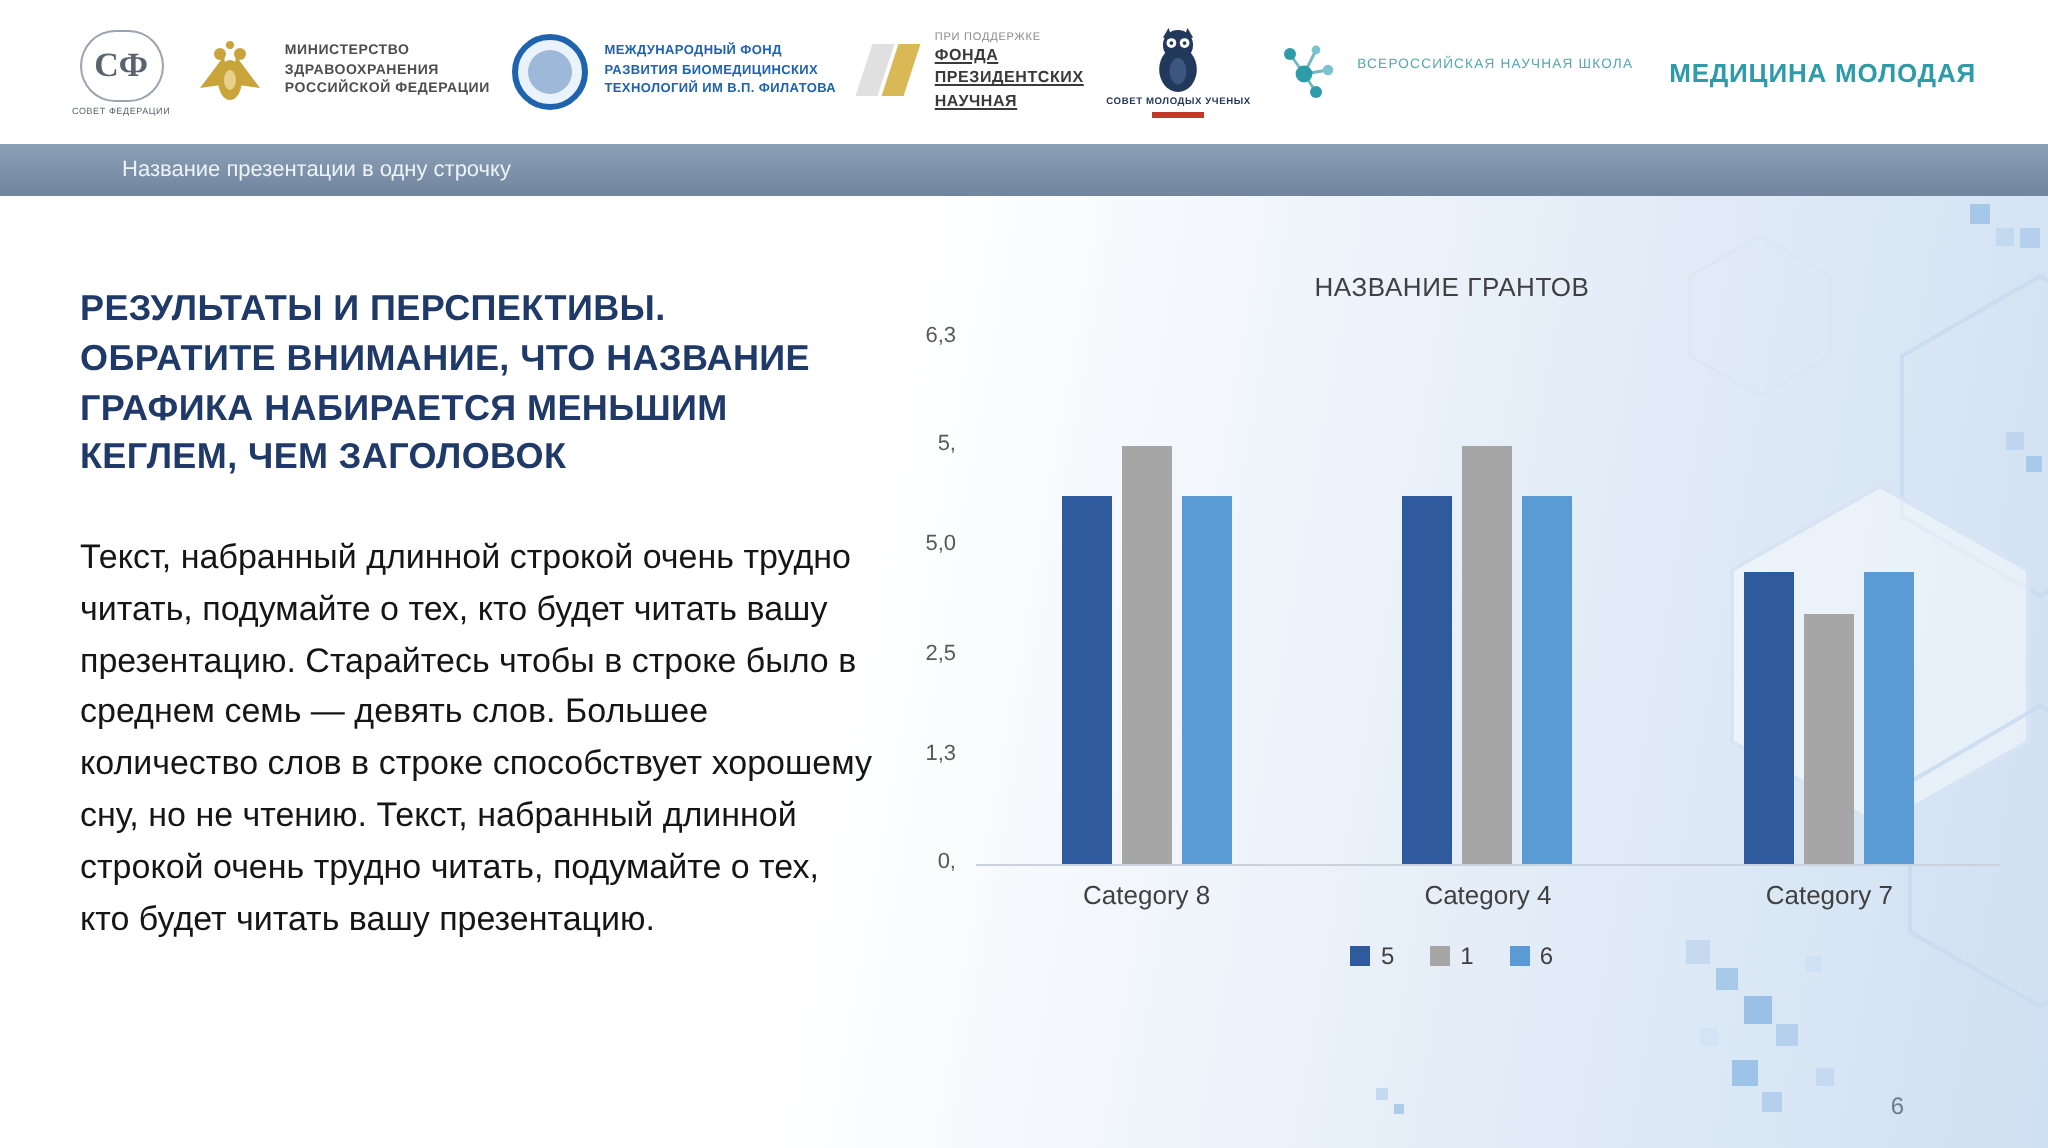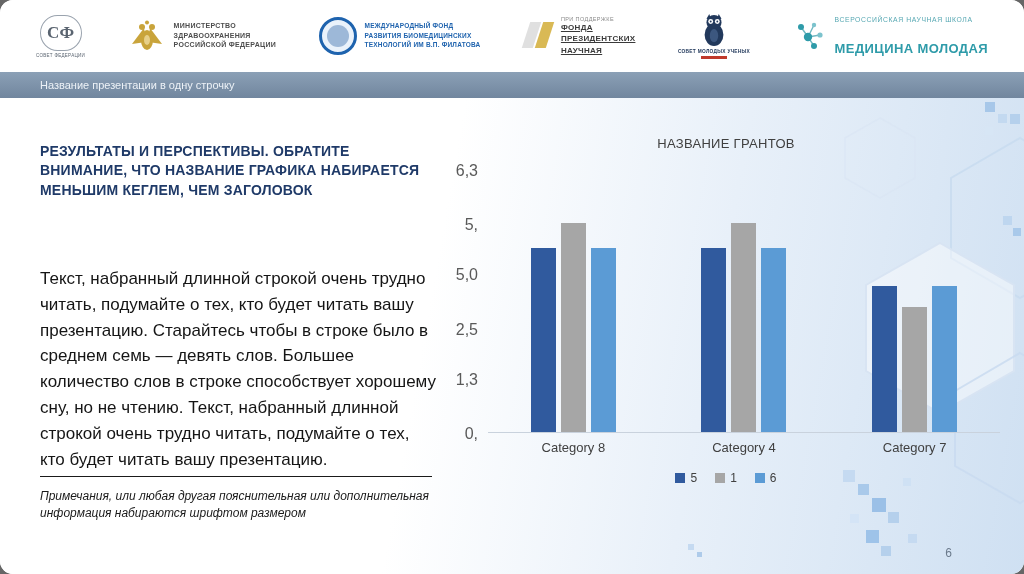--- a/index.html
+++ b/index.html
@@ -1,17 +1,17 @@
 <!DOCTYPE html>
 <html><head>
 <meta charset="utf-8">
 <style>
   html,body{margin:0;padding:0;background:#666;}
   .slide{position:relative;width:1024px;height:574px;background:#fff;overflow:hidden;
-         font-family:"Liberation Sans","DejaVu Sans",sans-serif;border-radius:13px;}
+         font-family:"Liberation Sans","DejaVu Sans",sans-serif;}
 
   
   .header{position:absolute;top:0;left:0;right:0;height:72px;background:#fff;
           display:flex;align-items:center;justify-content:space-between;padding:0 36px;box-sizing:border-box;z-index:5;}
   .logo{display:flex;align-items:center;gap:8px;}
   .logo-col{display:flex;flex-direction:column;align-items:center;gap:2px;}
 
   .sf-emblem{width:40px;height:34px;display:flex;align-items:center;justify-content:center;
              border:1px solid #9aa3ae;border-radius:50%/60%;}
   .sf-letters{font-family:"Liberation Serif","DejaVu Serif",serif;font-weight:bold;font-size:17px;color:#5a6470;}
@@ -30,48 +30,48 @@
   .gm1,.gm2{position:absolute;top:2px;width:11px;height:26px;transform:skewX(-18deg);}
   .gm1{left:3px;background:#e0e0e0;}
   .gm2{left:16px;background:#d9b955;}
   .grants-text{display:flex;flex-direction:column;gap:1px;}
   .grants-support{font-size:5.5px;color:#8a8a8a;letter-spacing:.4px;}
   .grants-line{font-size:8px;font-weight:bold;color:#3a3a3a;letter-spacing:.3px;line-height:1.3;text-decoration:underline;}
 
   .smu-caption{font-size:4.8px;color:#22395c;font-weight:bold;letter-spacing:.3px;}
   .smu-redbar{width:26px;height:3px;background:#c0392b;}
 
-  .med-text{display:flex;flex-direction:column;gap:18px;}
+  .med-text{display:flex;flex-direction:row;gap:18px;text-align:center;}
   .med-line1{font-size:6.8px;color:#55a7b2;letter-spacing:.6px;}
   .med-line2{font-size:13px;font-weight:bold;color:#2e9ba9;letter-spacing:.4px;}
 
   
   .title-bar{position:absolute;top:72px;left:0;right:0;height:26px;
              background:linear-gradient(#8ba0b6,#71869e);
              display:flex;align-items:center;padding-left:40px;box-sizing:border-box;z-index:5;}
-  .title-bar-text{font-size:11px;color:#edf2f7;}
+  .title-bar-text{font-size:11px;color:#edf2f7;margin-left:21px;}
 
   
   .content{position:absolute;top:98px;left:0;right:0;bottom:0;
            background:linear-gradient(100deg,#ffffff 0%,#ffffff 42%,#e8f0f9 68%,#cfe0f2 100%);}
   .deco{position:absolute;inset:0;z-index:1;pointer-events:none;}
 
   .left-panel{position:absolute;left:40px;top:0;width:396px;height:100%;z-index:2;}
   .heading{position:absolute;top:44px;left:0;width:392px;
-           font-size:14px;font-weight:bold;color:#1f3a68;line-height:1.38;letter-spacing:.2px;}
+           font-size:18px;font-weight:bold;color:#1f3a68;line-height:1.38;letter-spacing:.2px;}
   .body-text{position:absolute;top:168px;left:0;width:396px;
              font-size:17px;color:#151515;line-height:1.52;}
   .note{position:absolute;top:378px;left:0;width:392px;border-top:1px solid #1a1a1a;padding-top:11px;
         font-size:12px;font-style:italic;color:#1a1a1a;line-height:1.45;}
 
   
   .chart{position:absolute;left:452px;top:38px;width:548px;z-index:2;}
   .chart-title{text-align:center;font-size:13px;color:#404040;letter-spacing:.3px;}
   .chart-area{display:flex;margin-top:18px;}
-  .y-axis{position:relative;width:36px;height:263px;font-size:16px;color:#595959;text-align:right;}
+  .y-axis{position:relative;width:36px;height:263px;font-size:11px;color:#595959;text-align:right;}
   .y-tick{position:absolute;right:10px;}
   .plot-col{flex:1;}
   .plot{height:263px;border-bottom:1px solid #c9d2dd;display:flex;justify-content:space-around;
         align-items:flex-end;position:relative;}
   .bar-group{display:flex;align-items:flex-end;gap:5px;height:100%;}
   .bar{width:25px;}
   .cats{display:flex;justify-content:space-around;margin-top:7px;font-size:13px;color:#404040;}
   .legend{display:flex;justify-content:center;align-items:center;gap:18px;margin-top:16px;
           font-size:12px;color:#404040;}
   .legend-item{display:flex;align-items:center;}
@@ -196,21 +196,20 @@
       <rect x="903" y="380" width="8" height="8" fill="#cfe1f4"></rect>
       <rect x="881" y="448" width="10" height="10" fill="#b5d0ec"></rect>
       <rect x="908" y="436" width="9" height="9" fill="#c5daf1"></rect>
       <rect x="688" y="446" width="6" height="6" fill="#c5daf1"></rect>
       <rect x="697" y="454" width="5" height="5" fill="#aecbea"></rect>
     </svg>
 
     <div class="left-panel">
       <div class="heading">РЕЗУЛЬТАТЫ И ПЕРСПЕКТИВЫ. ОБРАТИТЕ ВНИМАНИЕ, ЧТО НАЗВАНИЕ ГРАФИКА НАБИРАЕТСЯ МЕНЬШИМ КЕГЛЕМ, ЧЕМ ЗАГОЛОВОК</div>
       <div class="body-text">Текст, набранный длинной строкой очень трудно читать, подумайте о тех, кто будет читать вашу презентацию. Старайтесь чтобы в строке было в среднем семь — девять слов. Большее количество слов в строке способствует хорошему сну, но не чтению. Текст, набранный длинной строкой очень трудно читать, подумайте о тех, кто будет читать вашу презентацию.</div>
-      <div class="note">Примечания, или любая другая пояснительная или дополнительная информация набираются шрифтом размером</div>
     </div>
 
     <div class="chart">
       <div class="chart-title">НАЗВАНИЕ ГРАНТОВ</div>
       <div class="chart-area">
         <div class="y-axis">
             <div class="y-tick" style="top: -7px;">6,3</div>
             <div class="y-tick" style="top: 47.2698px;">5,</div>
             <div class="y-tick" style="top: 97.3651px;">5,0</div>
             <div class="y-tick" style="top: 151.635px;">2,5</div>

